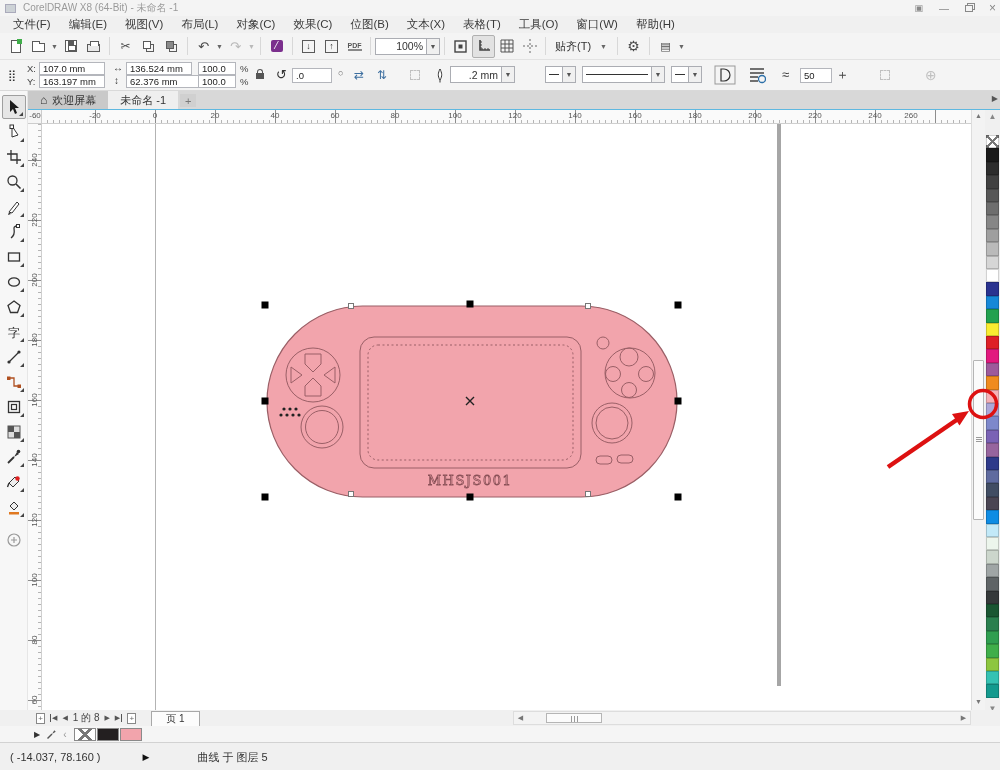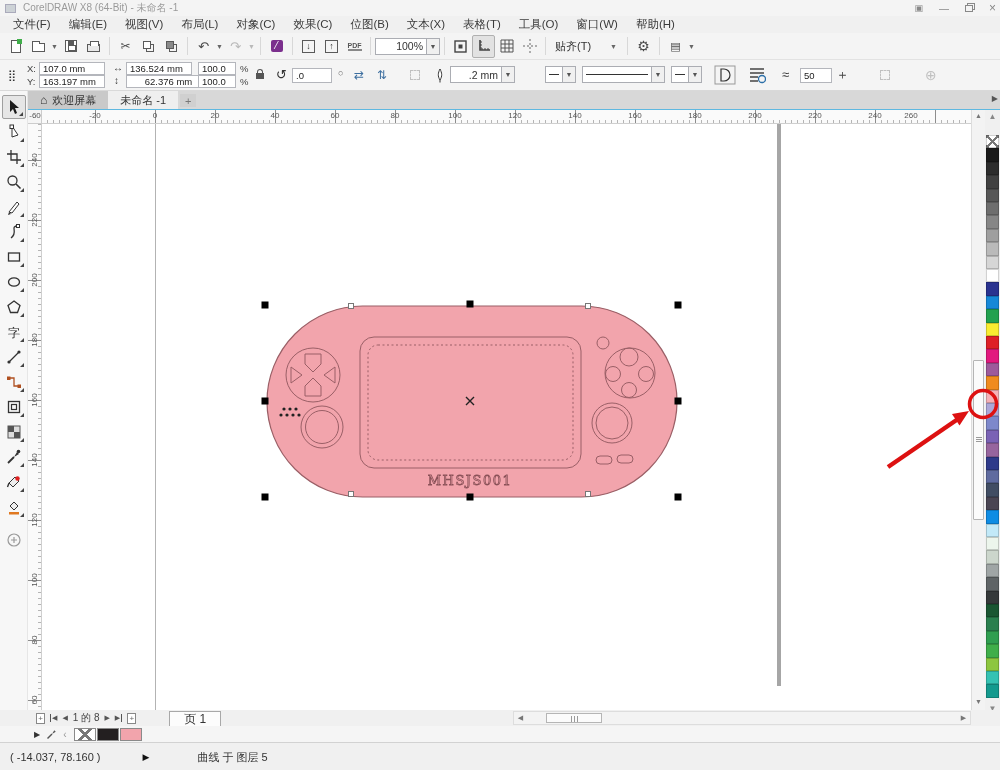--- a/index.html
+++ b/index.html
@@ -31,21 +31,21 @@
   .print-ic { width:13px; height:8px; border:1px solid #5a5a5a; background:#e9e9e9; position:relative; margin-top:4px; }
   .print-ic::before { content:''; position:absolute; left:2px; top:-4px; width:7px; height:4px; border:1px solid #5a5a5a; border-bottom:none; background:#fff; }
   .dbl-sq { width:8px; height:8px; border:1px solid #5a5a5a; background:#fff; box-shadow:3px 3px 0 -1px #f4f4f4, 3px 3px 0 0 #5a5a5a; margin:-3px 0 0 -3px; }
   .dbl-sq.filled { background:#8a8a8a; }
   .purple-ic { width:12px; height:12px; background:#7b2f8d; border-radius:2px; color:#fff; font-size:10px; line-height:11px; text-align:center; }
   .boxarrow { width:13px; height:13px; border:1px solid #5a5a5a; font-size:9px; line-height:11px; text-align:center; color:#333; }
   .pdf-ic { font-size:7px; font-weight:bold; color:#555; letter-spacing:0; border-bottom:2px solid #888; }
   .combo { height:17px; background:#fff; border:1px solid #abadb3; display:flex; align-items:center; padding:0 3px; font-size:10.5px;justify-content:flex-end; }
   .combo-arrow { width:13px; height:17px; border:1px solid #abadb3; border-left:none; background:#f0f0f0; font-size:7px; color:#555; display:flex; align-items:center; justify-content:center; }
   .pressed { background:#e2e2e2; border:1px solid #b0b0b0; border-radius:2px; }
-  .snap-btn { display:flex; align-items:center; gap:18px; padding:0 5px; font-size:11px; height:22px; }
+  .snap-btn { display:flex; align-items:center; gap:8px; padding:0 5px; font-size:11px; height:22px; }
   
   #propbar { position:absolute; left:0; top:60px; width:1000px; height:31px; background:#f4f4f4; border-bottom:1px solid #d9d9d9; }
   #propbar .fld { position:absolute; background:#fff; border:1px solid #b4b6bc; font-size:9.5px; height:13px; line-height:11px; padding-left:3px; color:#222; }
   #propbar .lbl { position:absolute; font-size:9.5px; color:#444; }
   .pic { position:absolute; color:#3c6e9f; font-size:12px; }
   .lockic { position:absolute; width:8px; height:6px; background:#555; }
   .lockic::before { content:''; position:absolute; top:-4px; left:1px; width:4px; height:4px; border:1px solid #555; border-bottom:none; border-radius:3px 3px 0 0; }
   .dash-sq { position:absolute; width:10px; height:10px; border:1px dashed #c0c0c0; }
   
   #tabrow { position:absolute; left:28px; top:91px; width:972px; height:19px; background:#d8d8d8; border-bottom:1px solid #5fb8e0; display:flex; align-items:stretch; }
@@ -83,21 +83,21 @@
     background:repeating-linear-gradient(180deg,#9a9a9a 0 1px,transparent 1px 2px); }
   #palette { position:absolute; left:985px; top:110px; width:15px; height:660px; background:#f0f0f0; }
   .pal-swatch { position:absolute; left:1px; width:13px; border:1px solid rgba(0,0,0,0.18); }
   .pal-none { background:#fff; background-image:linear-gradient(45deg,transparent 44%,#777 44% 56%,transparent 56%),linear-gradient(-45deg,transparent 44%,#777 44% 56%,transparent 56%); }
   .pal-ctrl { position:absolute; left:0; width:15px; text-align:center; color:#888; font-size:8px; }
   
   #bottombar { position:absolute; left:0; top:710px; width:1000px; height:16px; background:#f0f0f0; }
   #pagenav { position:absolute; left:36px; top:0; height:16px; display:flex; align-items:center; gap:5px; font-size:10px; color:#444; }
   .nav-ic { font-size:7px; color:#555; }
   .pgadd { width:9px; height:11px; border:1px solid #888; font-size:8px; line-height:9px; text-align:center; color:#666; background:#fff; }
-  .ptab { height:15px; background:#fcfcfc; border:1px solid #a8a8a8; border-bottom:none; padding:0 14px; font-size:12px; line-height:14px; color:#333; margin-left:28px; }
+  .ptab { height:15px; background:#fcfcfc; border:1px solid #a8a8a8; border-bottom:none; padding:0 14px; font-size:10px; line-height:14px; color:#333; margin-left:10px; }
   #hscroll { position:absolute; left:513px; top:1px; width:458px; height:14px; background:#f3f3f3; border:1px solid #ddd; }
   #hthumb { position:absolute; left:32px; top:1px; width:56px; height:10px; background:#fbfbfb; border:1px solid #b5b5b5; }
   #hthumb::after { content:''; position:absolute; left:24px; top:2px; width:7px; height:6px;
     background:repeating-linear-gradient(90deg,#9a9a9a 0 1px,transparent 1px 3px); }
   #docpalrow { position:absolute; left:0; top:726px; width:1000px; height:16px; background:#f5f5f5; display:flex; align-items:center; }
   .dp-swatch { width:22px; height:13px; border:1px solid #8a8a8a; margin-right:1px; }
   
   #statusbar { position:absolute; left:0; top:742px; width:1000px; height:28px; background:#f0f0f0; border-top:1px solid #d2d2d2; font-size:11px; color:#333; }
   #statusbar .sb { position:absolute; top:0; height:28px; display:flex; align-items:center; }
   .sw { width:13px; height:13px; border:1px solid #777; margin:0 4px; }
@@ -228,21 +228,21 @@
 
 <div id="propbar">
   <span class="pic" style="left:8px; top:9px; color:#333; font-size:11px;">⣿</span>
   <span class="lbl" style="left:27px; top:3px;">X:</span>
   <input class="fld" style="left: 39px; top: 2px; width: 66px;" readonly="" value="107.0 mm">
   <span class="lbl" style="left:27px; top:16px;">Y:</span>
   <input class="fld" style="left: 39px; top: 15px; width: 66px;" readonly="" value="163.197 mm">
   <span class="pic" style="left:113px; top:2px; color:#333; font-size:10px;">↔</span>
   <input class="fld" style="left: 126px; top: 2px; width: 66px;" readonly="" value="136.524 mm">
   <span class="pic" style="left:114px; top:15px; color:#333; font-size:10px;">↕</span>
-  <input class="fld" style="left: 126px; top: 15px; width: 82px; text-align: center;" readonly="" value="62.376 mm">
+  <input class="fld" style="left: 126px; top: 15px; width: 82px;" readonly="" value="62.376 mm">
   <input class="fld" style="left: 198px; top: 2px; width: 38px;" readonly="" value="100.0">
   <span class="lbl" style="left:240px; top:3px;">%</span>
   <input class="fld" style="left: 198px; top: 15px; width: 38px;" readonly="" value="100.0">
   <span class="lbl" style="left:240px; top:16px;">%</span>
   <span class="lockic" style="left:256px; top:13px;"></span>
   <span class="pic" style="left:276px; top:7px; color:#333; font-size:13px;">↺</span>
   <input class="fld" style="left: 292px; top: 8px; width: 40px; height: 15px;" readonly="" value=".0">
   <span class="pic" style="left:338px; top:8px; color:#666; font-size:9px;">○</span>
   <span class="pic" style="left:354px; top:8px;">⇄</span>
   <span class="pic" style="left:377px; top:8px;">⇅</span>

